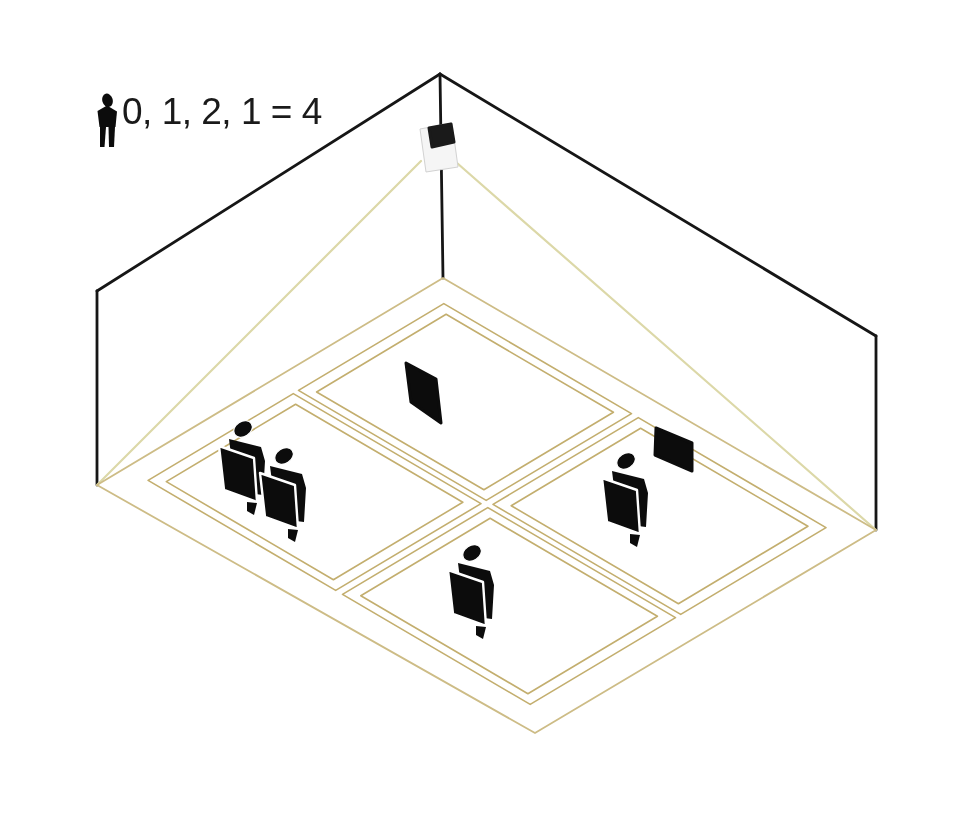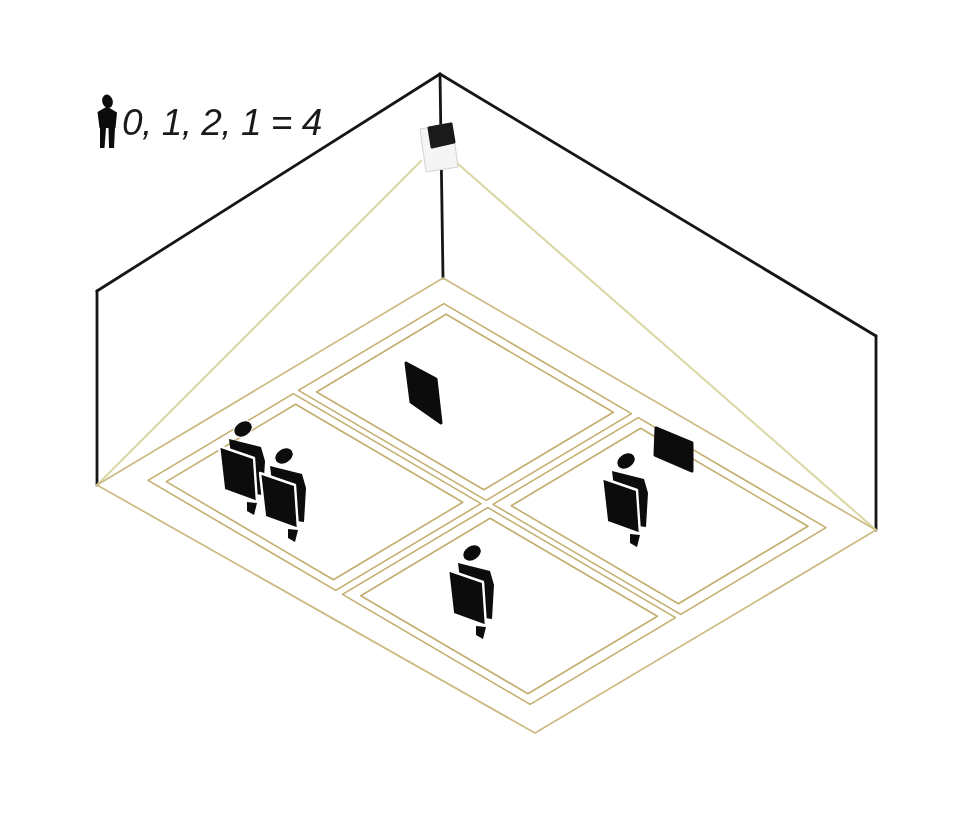--- a/index.html
+++ b/index.html
@@ -17,21 +17,21 @@
   .footprint{stroke:var(--footprint-line,#cdbc86);stroke-width:1.8;fill:none;stroke-linejoin:round;}
   .zoneline{stroke:var(--zone-line,#c3ae6e);stroke-width:1.6;fill:none;stroke-linejoin:round;}
   .fig{fill:var(--figure,#0c0c0c);}
   .sep{stroke:#ffffff;stroke-width:2.4;stroke-linejoin:round;}
   .sep-thin{stroke:#ffffff;stroke-width:1.2;}
   .panel{fill:var(--figure,#0c0c0c);stroke:var(--figure,#0c0c0c);stroke-width:3;stroke-linejoin:round;}
   .sensor-body{fill:var(--sensor-body,#f5f5f5);stroke:#d2d2d2;stroke-width:1;}
   .sensor-screen{fill:var(--sensor-screen,#1a1a1a);stroke:var(--sensor-screen,#1a1a1a);stroke-width:3;stroke-linejoin:round;}
   .legend{
     position:absolute;left:96px;top:93px;height:58px;
-    display:flex;align-items:center;gap:4px;font-style:italic;
+    display:flex;align-items:flex-start;gap:4px;
   }
   .legend-text{
     font-size:37px;line-height:1;color:var(--text,#1a1a1a);
     letter-spacing:-0.5px;white-space:pre;
   }
 </style>
 </head>
 <body>
 
 <div class="stage">

